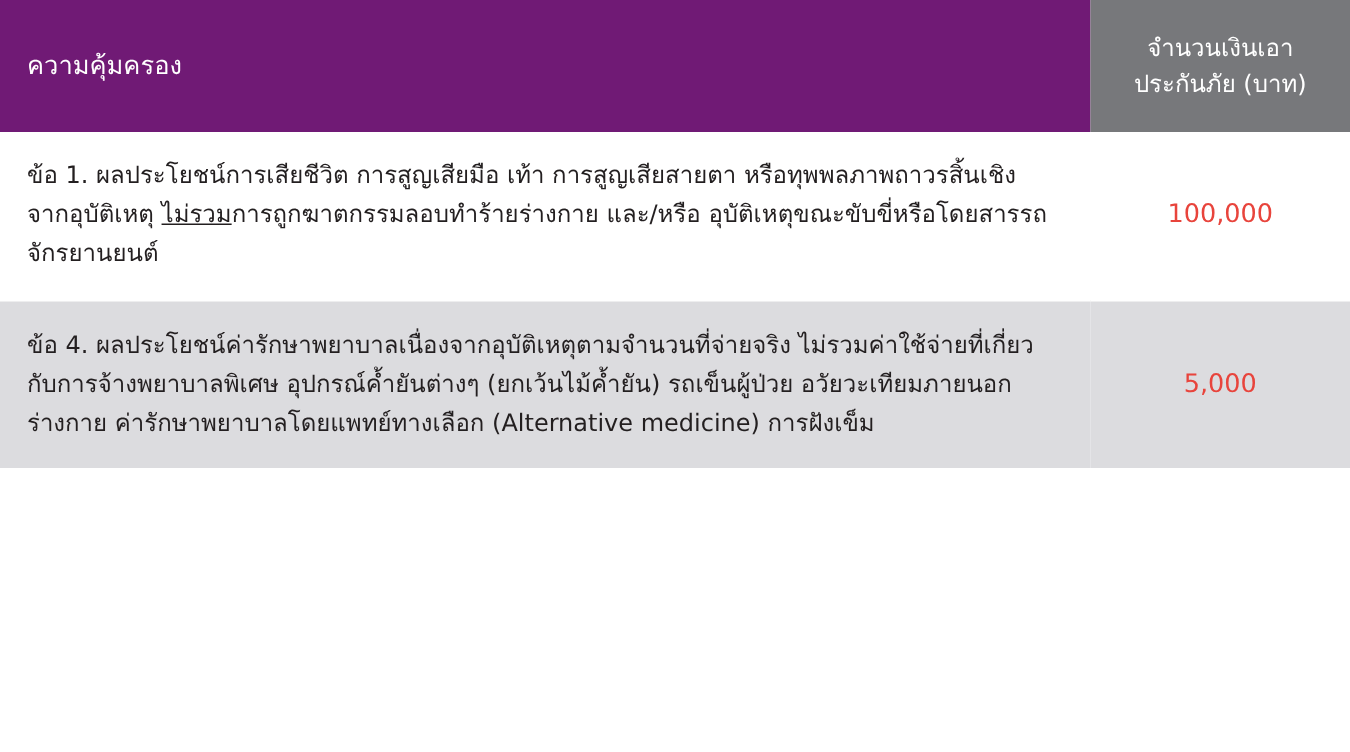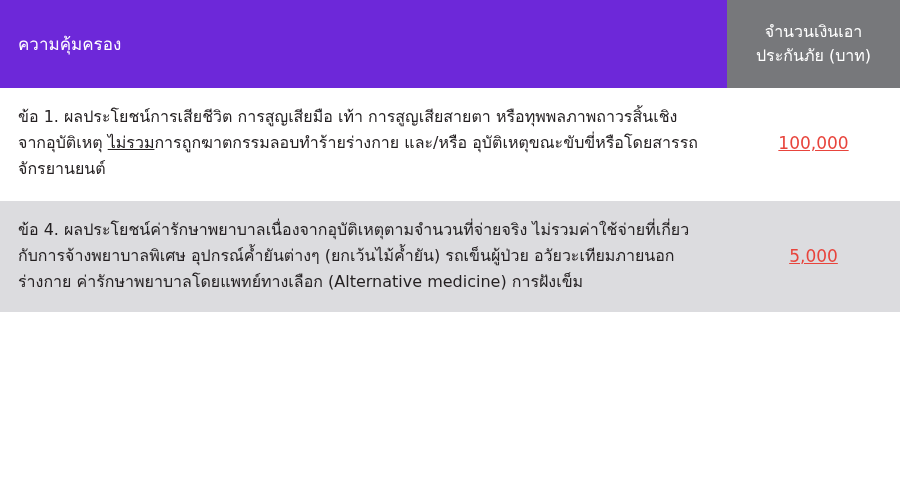--- a/index.html
+++ b/index.html
@@ -22,21 +22,21 @@
   }
   .coverage-table col.col-desc { width: 727px; }
   .coverage-table col.col-amount { width: 173px; }
 
   thead th {
     font-weight: normal;
     vertical-align: middle;
     padding: 0;
   }
   .head-desc {
-    background: #6d28d9;
+    background: #701a75;
     color: #ffffff;
     height: 88px;
     text-align: left;
     padding: 0 0 0 18px;
     font-size: 17px;
     line-height: 1.45;
     margin-top: 24px;
   }
   .head-amount {
     background: #77787b;
@@ -56,21 +56,20 @@
   td.desc {
     padding: 16px 22px 18px 18px;
     text-align: left;
     color: #231f20;
   }
   td.amount {
     text-align: center;
     color: #e8443c;
     font-size: 17px;
     padding: 0 10px;
-    text-decoration: underline;
   }
   tr.row-white td { background: #ffffff; }
   tr.row-grey td { background: #dcdcdf; }
 
   tr.row-white + tr.row-grey td,
   tr.row-grey + tr.row-white td { border-top: 1px solid #ffffff; }
 
   .u { text-decoration: underline; text-align: center; }
 </style>
 </head>

